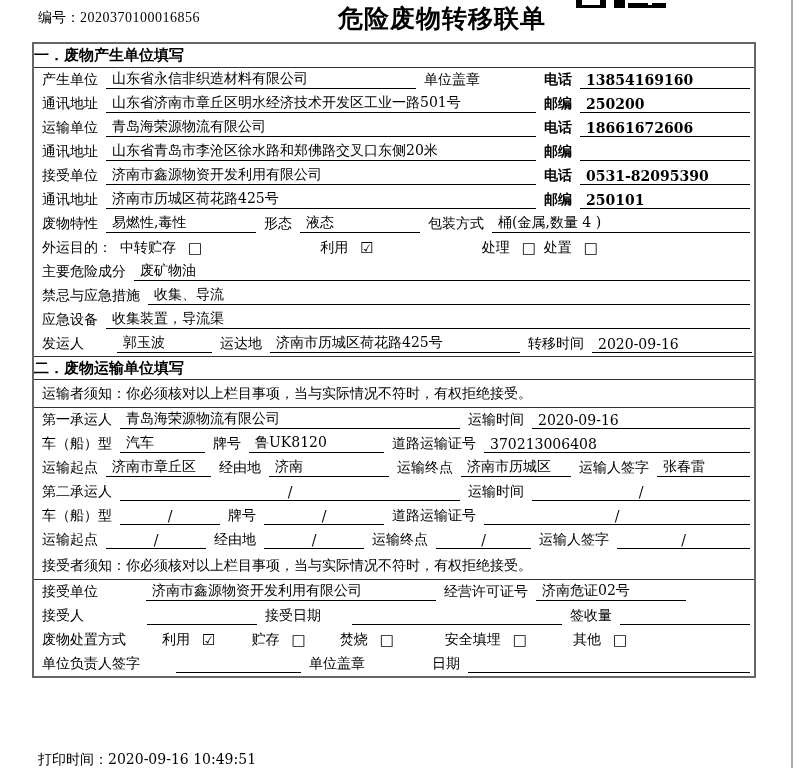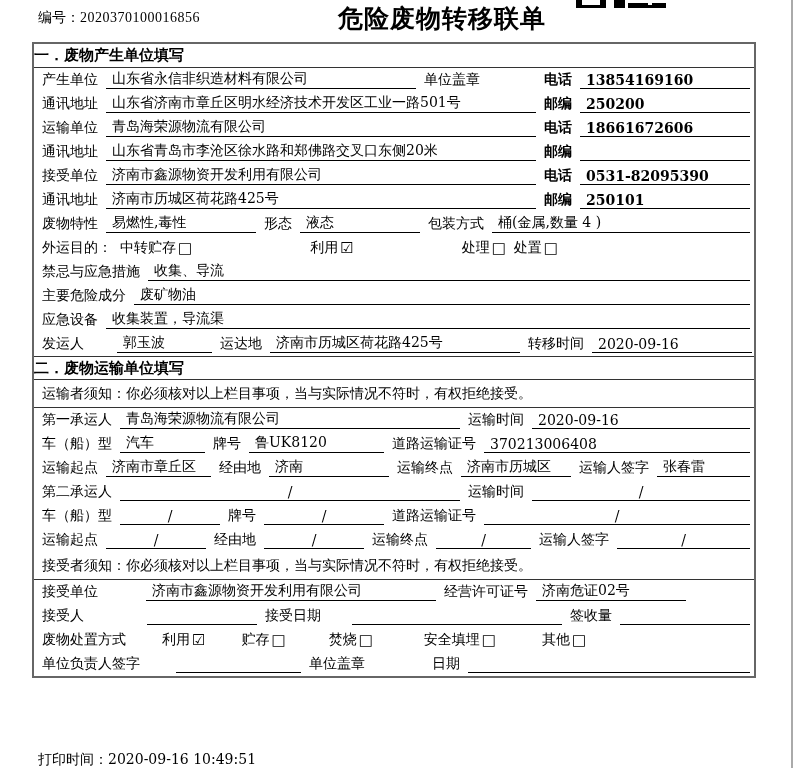--- a/index.html
+++ b/index.html
@@ -25,21 +25,21 @@
   .sect-head.bt{border-top:1px solid #333;}
   .notice{height:28px;display:flex;align-items:center;padding-left:8px;border-bottom:1px solid #333;font-size:14px;box-sizing:border-box;}
   .row{display:flex;align-items:flex-end;height:24px;padding:0 4px 3px 8px;column-gap:8px;font-size:14px;box-sizing:border-box;}
   .lbl{white-space:nowrap;flex:none;}
   .v{border-bottom:1px solid #000;padding:0 2px 0 6px;white-space:nowrap;flex:none;min-height:17px;box-sizing:border-box;overflow:hidden;}
   .vfill{flex:1 1 auto;}
   .vc{text-align:center;padding:0;}
   .spacer{flex:1 1 auto;}
   .rgroup{display:flex;column-gap:8px;flex:none;width:206px;align-items:flex-end;font-weight:bold;}
   .rgroup .v{flex:1 1 auto;}
-  .opt{display:flex;column-gap:2px;align-items:center;flex:none;white-space:nowrap;}
+  .opt{display:flex;column-gap:12px;align-items:center;flex:none;white-space:nowrap;}
   .cb{font-family:"DejaVu Sans","Liberation Sans",sans-serif;font-size:15px;line-height:1;}
   .footer{position:absolute;left:38px;top:751px;font-size:14px;white-space:nowrap;}
 </style>
 </head>
 <body>
 
 <div class="serial">
   <span>编号：</span><span class="num">2020370100016856</span>
 </div>
 <div class="doc-title">危险废物转移联单</div>
@@ -136,27 +136,27 @@
       <span>处理</span>
       <span class="cb">□</span>
     </span>
     <span class="opt" style="">
       <span>处置</span>
       <span class="cb">□</span>
     </span>
   </div>
 
   <div class="row">
+    <span class="lbl">主要危险成分</span>
+    <span class="v vfill">废矿物油</span>
+  </div>
+
+  <div class="row">
     <span class="lbl">禁忌与应急措施</span>
     <span class="v vfill">收集、导流</span>
-  </div>
-
-  <div class="row">
-    <span class="lbl">主要危险成分</span>
-    <span class="v vfill">废矿物油</span>
   </div>
 
   <div class="row">
     <span class="lbl">应急设备</span>
     <span class="v vfill">收集装置，导流渠</span>
   </div>
 
   <div class="row">
     <span class="lbl">发运人</span>
     <span class="v" style="width:95px;margin-left:25px">郭玉波</span>
@@ -244,21 +244,21 @@
   <div class="row">
     <span class="lbl">废物处置方式</span>
     <span class="opt" style="margin-left:28px">
       <span>利用</span>
       <span class="cb">☑</span>
     </span>
     <span class="opt" style="margin-left:28px">
       <span>贮存</span>
       <span class="cb">□</span>
     </span>
-    <span class="opt" style="margin-left:35px">
+    <span class="opt" style="margin-left:26px">
       <span>焚烧</span>
       <span class="cb">□</span>
     </span>
     <span class="opt" style="margin-left:43px">
       <span>安全填埋</span>
       <span class="cb">□</span>
     </span>
     <span class="opt" style="margin-left:38px">
       <span>其他</span>
       <span class="cb">□</span>

